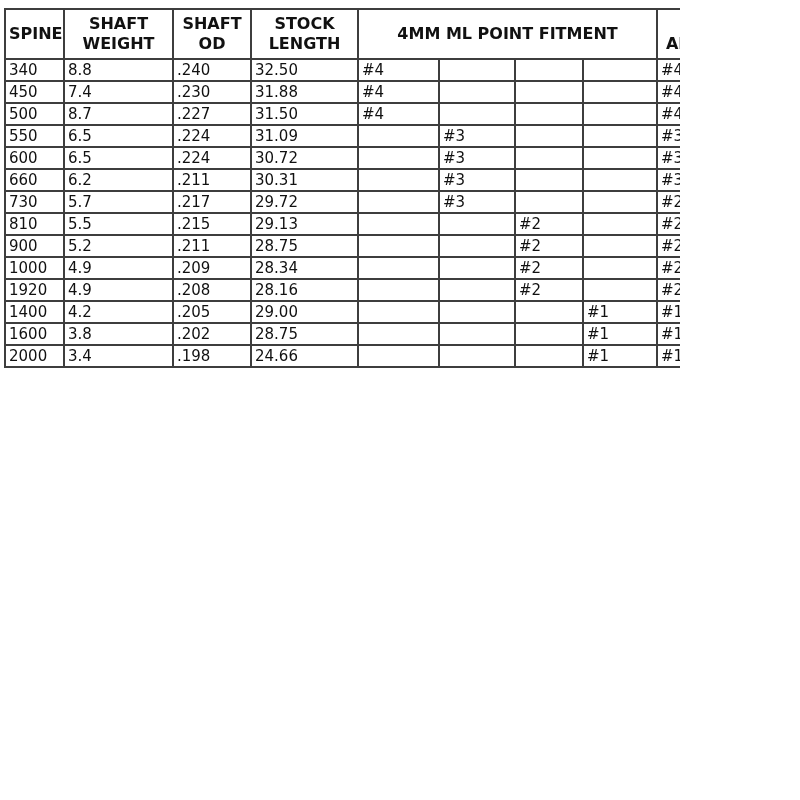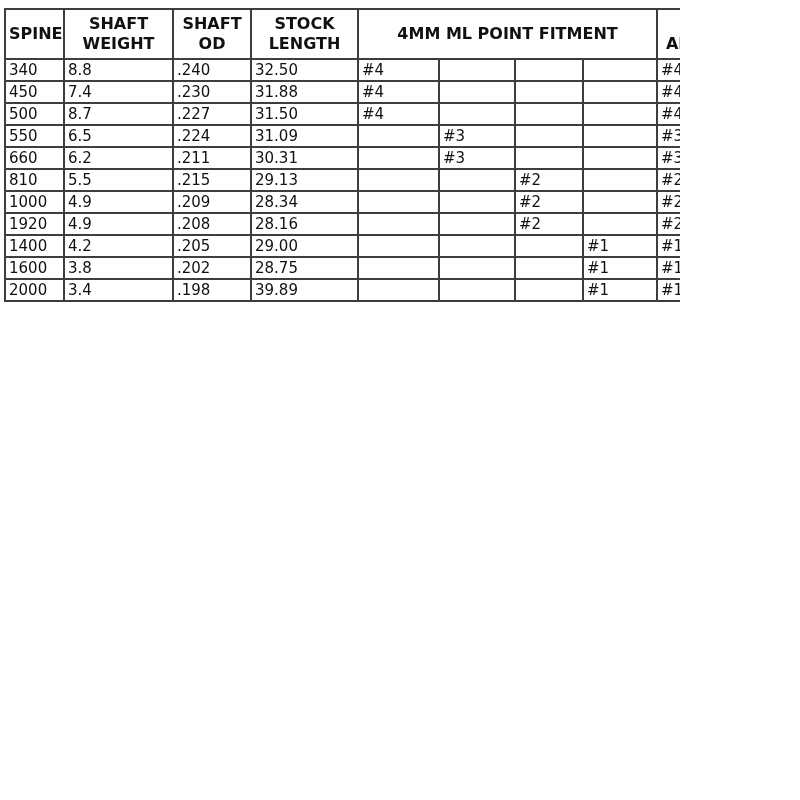--- a/index.html
+++ b/index.html
@@ -117,42 +117,75 @@
           <td>6.5</td>
           <td>.224</td>
           <td>31.09</td>
           <td></td>
           <td>#3</td>
           <td></td>
           <td></td>
           <td>#3</td>
         </tr>
         <tr>
+          <td>600</td>
+          <td>6.5</td>
+          <td>.224</td>
+          <td>30.72</td>
+          <td></td>
+          <td>#3</td>
+          <td></td>
+          <td></td>
+          <td>#3</td>
+        </tr>
+        <tr>
           <td>660</td>
           <td>6.2</td>
           <td>.211</td>
           <td>30.31</td>
           <td></td>
           <td>#3</td>
           <td></td>
           <td></td>
           <td>#3</td>
         </tr>
         <tr>
+          <td>730</td>
+          <td>5.7</td>
+          <td>.217</td>
+          <td>29.72</td>
+          <td></td>
+          <td>#3</td>
+          <td></td>
+          <td></td>
+          <td>#2</td>
+        </tr>
+        <tr>
           <td>810</td>
           <td>5.5</td>
           <td>.215</td>
           <td>29.13</td>
           <td></td>
           <td></td>
           <td>#2</td>
           <td></td>
           <td>#2</td>
         </tr>
         <tr>
+          <td>900</td>
+          <td>5.2</td>
+          <td>.211</td>
+          <td>28.75</td>
+          <td></td>
+          <td></td>
+          <td>#2</td>
+          <td></td>
+          <td>#2</td>
+        </tr>
+        <tr>
           <td>1000</td>
           <td>4.9</td>
           <td>.209</td>
           <td>28.34</td>
           <td></td>
           <td></td>
           <td>#2</td>
           <td></td>
           <td>#2</td>
         </tr>
@@ -186,21 +219,21 @@
           <td></td>
           <td></td>
           <td></td>
           <td>#1</td>
           <td>#1</td>
         </tr>
         <tr>
           <td>2000</td>
           <td>3.4</td>
           <td>.198</td>
-          <td>39.89</td>
+          <td>24.66</td>
           <td></td>
           <td></td>
           <td></td>
           <td>#1</td>
           <td>#1</td>
         </tr>
       </tbody>
   </table>
 </div>
 

